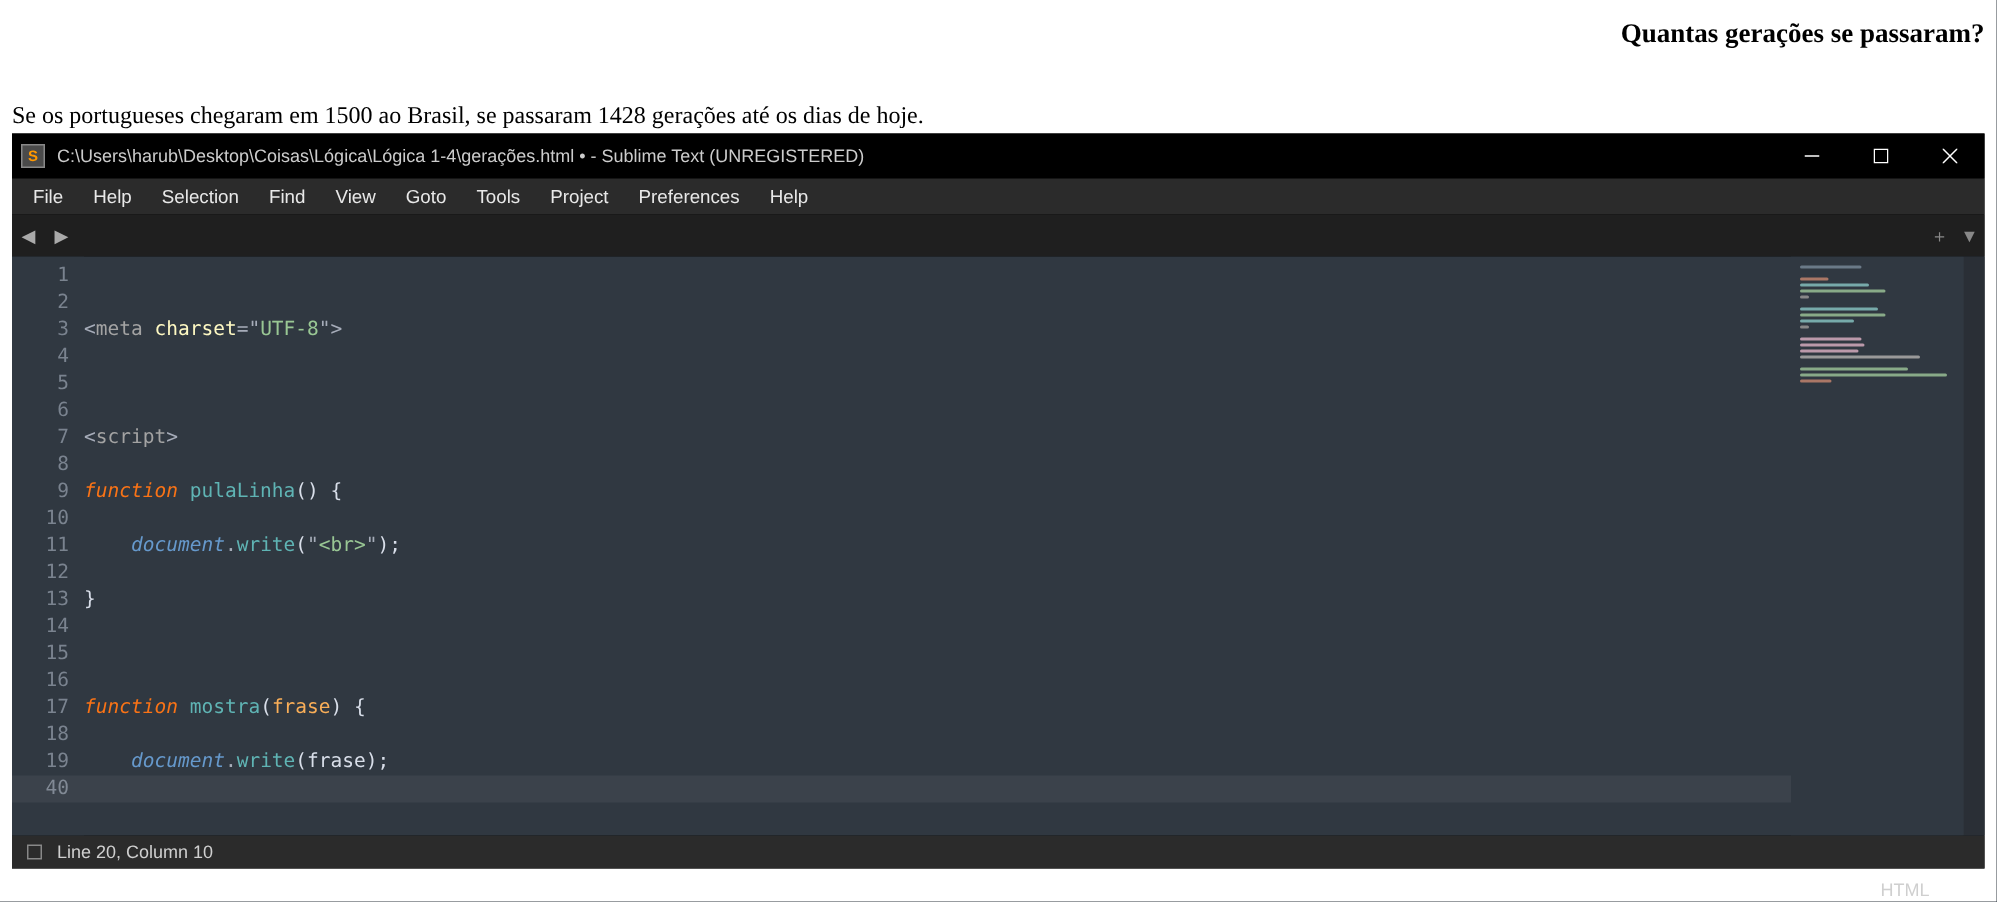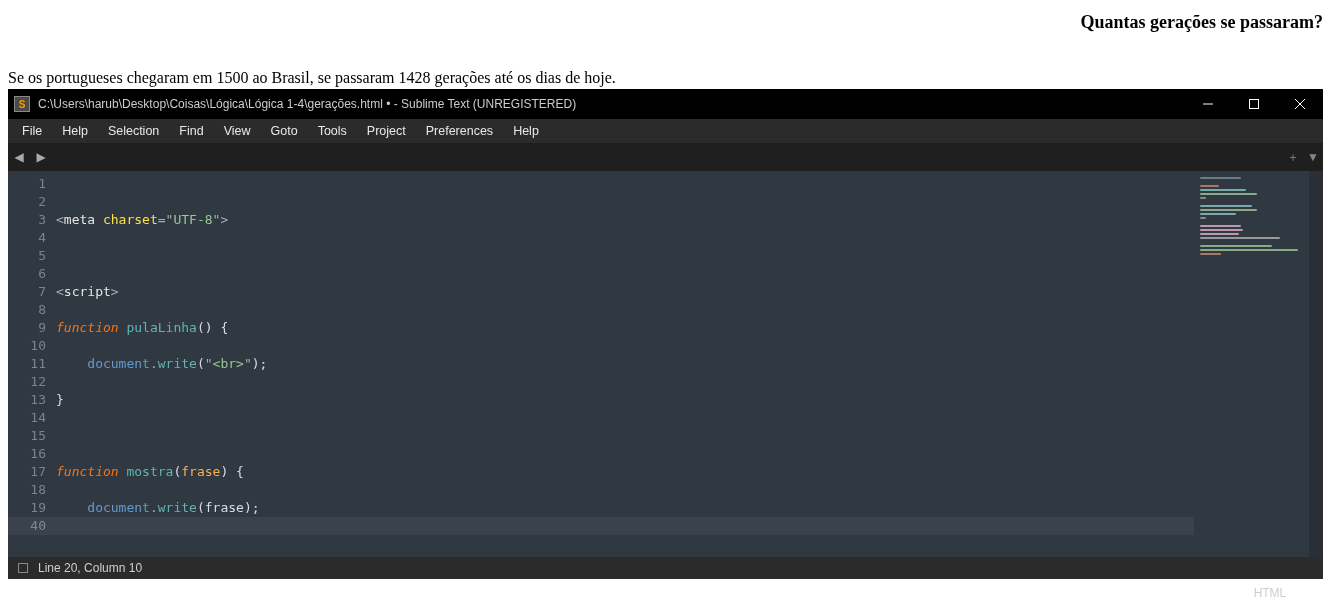--- a/index.html
+++ b/index.html
@@ -162,27 +162,27 @@
     align-items: center;
     padding: 0 10px;
     justify-content: center;
   }
   .statusbar .sq {
     width:10px;height:10px;border:1px solid #888;margin-right:10px;
   }
   .statusbar .right { margin-left:auto; display:flex; gap:36px;flex-direction:column; }
   
   .t-punc   { color:#a6acb9; }
-  .t-tag    { color:#e5e5e5; }
-  .t-attr   { color:#fde047; }
+  .t-tag    { color:#a3a3a3; }
+  .t-attr   { color:#fef9c3; }
   .t-str    { color:#99c794; }
   .t-kw     { color:#f97316; font-style: italic; }
   .t-func   { color:#5fb4b4;margin-top:12px; }
   .t-param  { color:#f9ae58; }
-  .t-obj    { color:#6699cc; }
+  .t-obj    { color:#6699cc; font-style: italic; }
   .t-plain  { color:#d8dee9; }
 </style>
 </head>
 <body>
 
 <div class="page-content">
   <h3>Quantas gerações se passaram?</h3>
   <br>
   <p>Se os portugueses chegaram em 1500 ao Brasil, se passaram 1428 gerações até os dias de hoje.</p>
 </div>

